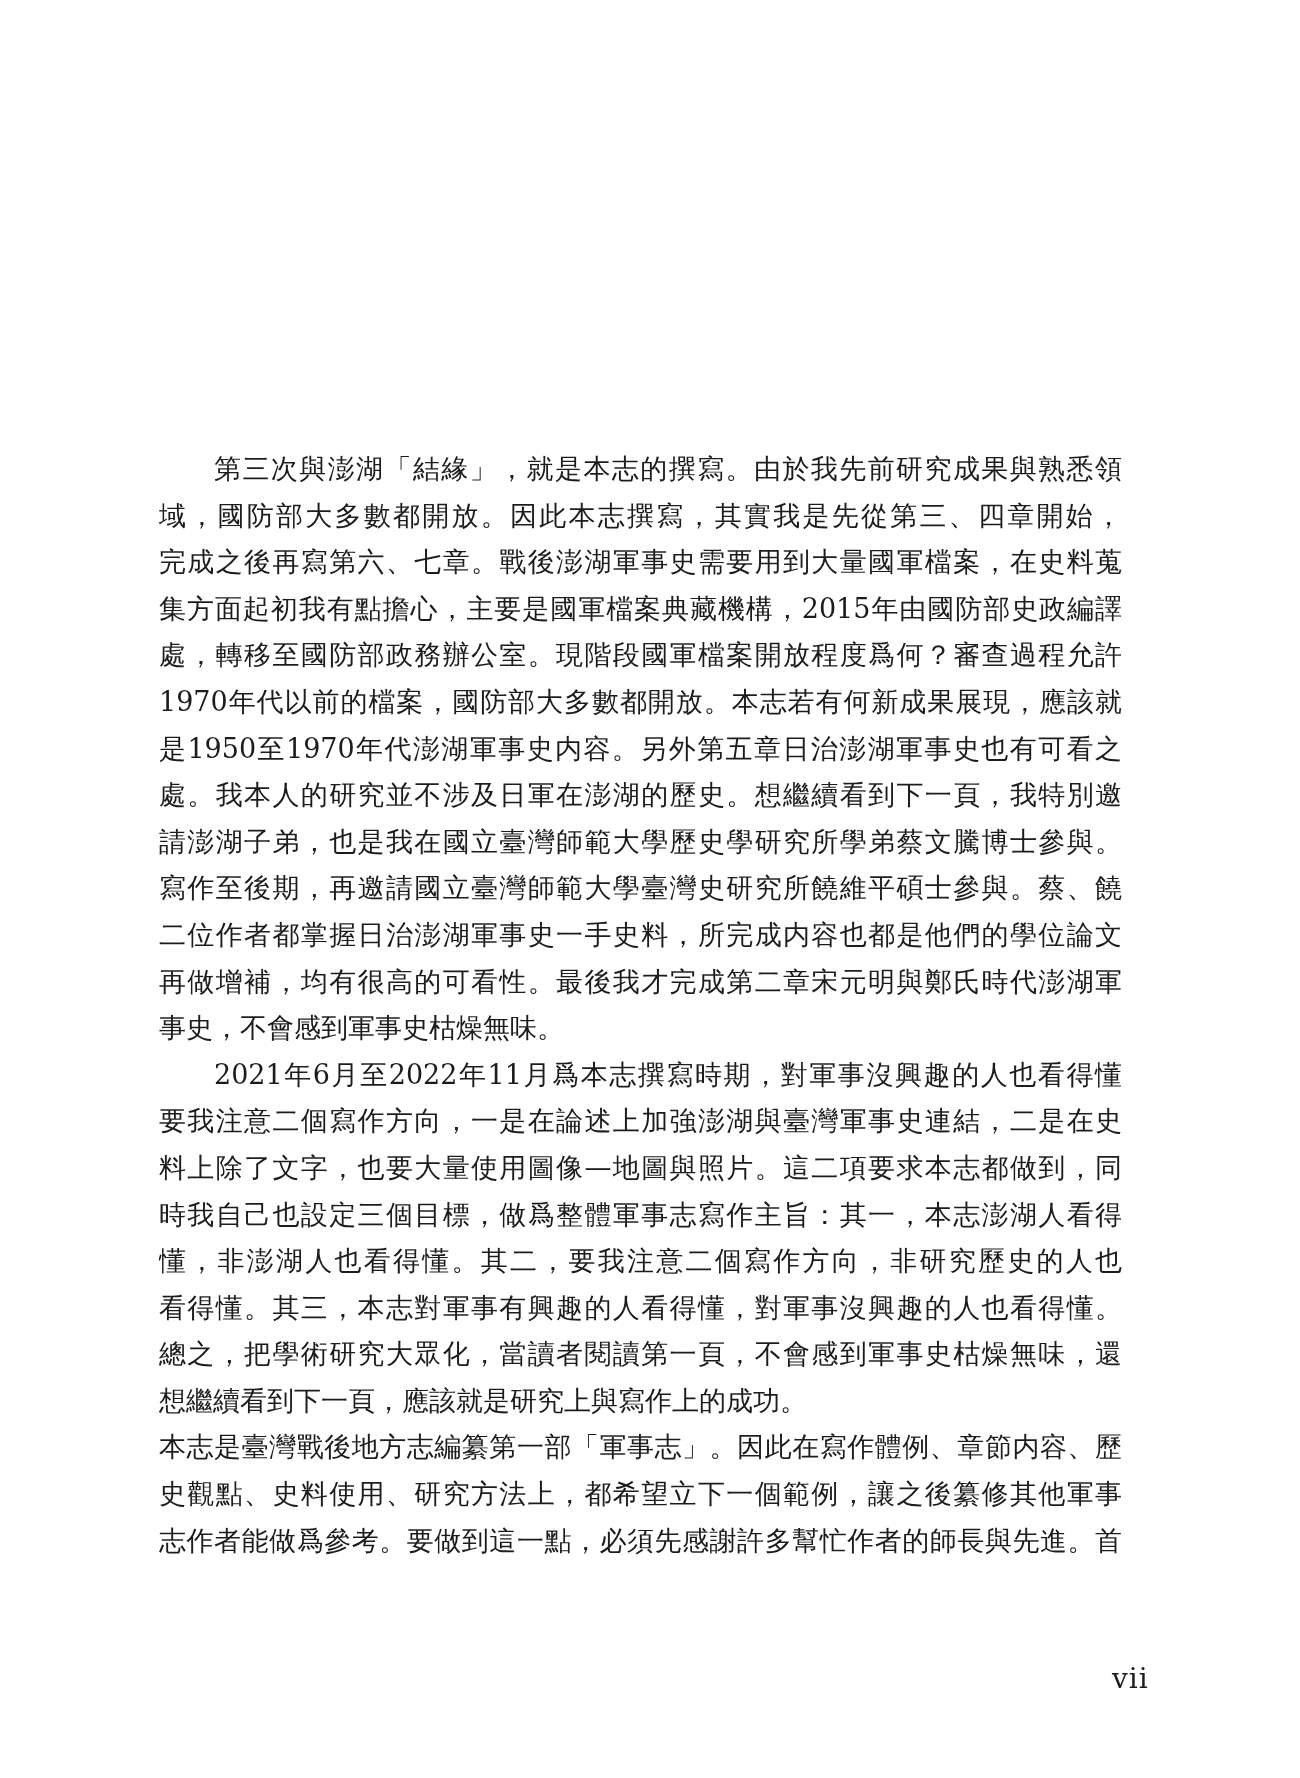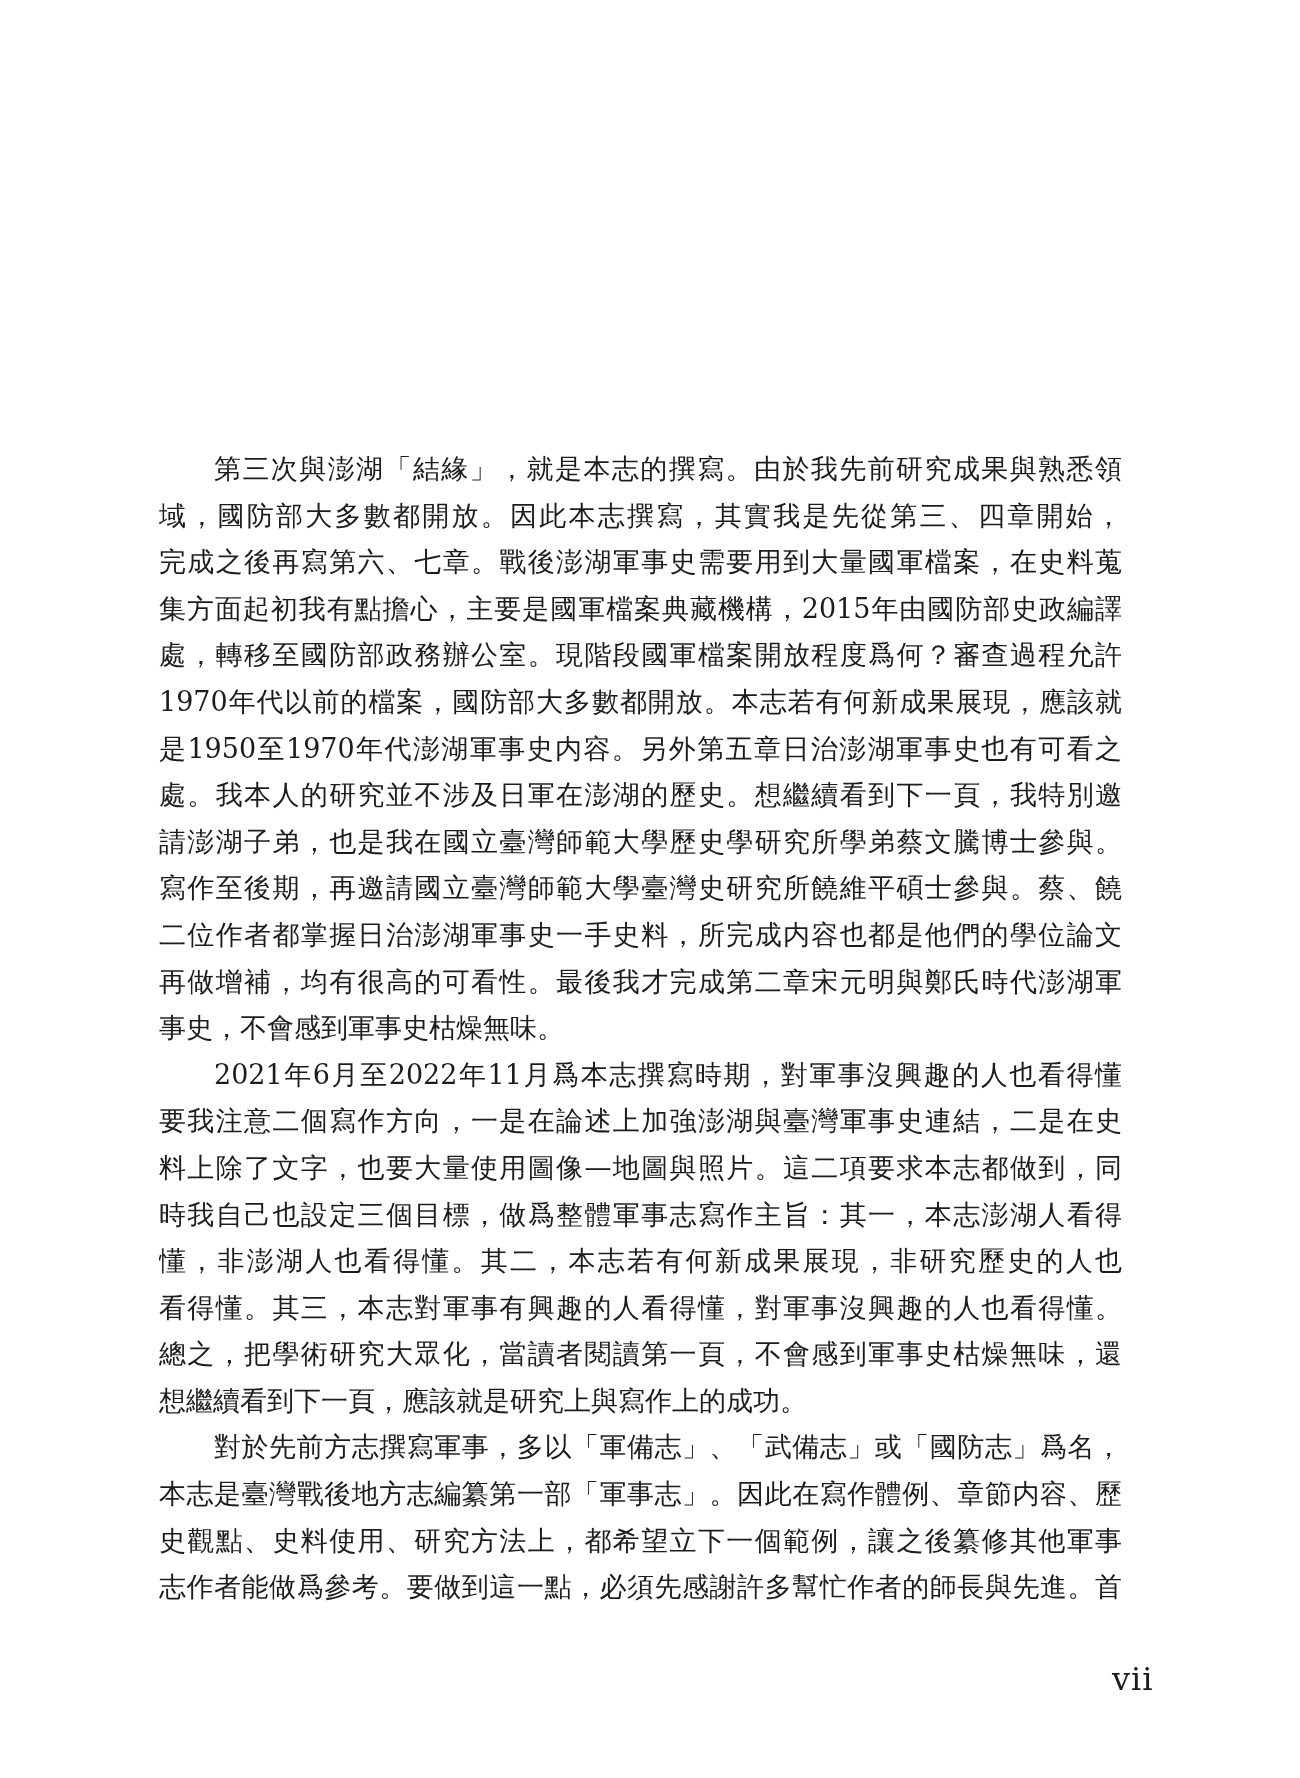--- a/index.html
+++ b/index.html
@@ -31,21 +31,21 @@
     text-align-last: justify;
     text-justify: inter-character;
     overflow: hidden;
   }
   .line.first { padding-left: 55px; }
   .line.last  { text-align-last: left; }
   .page-number {
     position: absolute;
     left: 1112px;
     top: 1662px;
-    font-size: 32px;
+    font-size: 28px;
     line-height: 34px;
     color: #1c1c1c;
     letter-spacing: 1px;
   }
 </style>
 </head>
 <body>
 
 <div class="page">
 
@@ -65,28 +65,27 @@
       <div class="line">二位作者都掌握日治澎湖軍事史一手史料，所完成内容也都是他們的學位論文</div>
       <div class="line">再做增補，均有很高的可看性。最後我才完成第二章宋元明與鄭氏時代澎湖軍</div>
       <div class="line last">事史，不會感到軍事史枯燥無味。</div>
     </div>
 
     <div class="para">
       <div class="line first">2021年6月至2022年11月爲本志撰寫時期，對軍事沒興趣的人也看得懂</div>
       <div class="line">要我注意二個寫作方向，一是在論述上加強澎湖與臺灣軍事史連結，二是在史</div>
       <div class="line">料上除了文字，也要大量使用圖像—地圖與照片。這二項要求本志都做到，同</div>
       <div class="line">時我自己也設定三個目標，做爲整體軍事志寫作主旨：其一，本志澎湖人看得</div>
-      <div class="line">懂，非澎湖人也看得懂。其二，本志若有何新成果展現，非研究歷史的人也</div>
+      <div class="line">懂，非澎湖人也看得懂。其二，要我注意二個寫作方向，非研究歷史的人也</div>
       <div class="line">看得懂。其三，本志對軍事有興趣的人看得懂，對軍事沒興趣的人也看得懂。</div>
       <div class="line">總之，把學術研究大眾化，當讀者閱讀第一頁，不會感到軍事史枯燥無味，還</div>
       <div class="line last">想繼續看到下一頁，應該就是研究上與寫作上的成功。</div>
     </div>
 
     <div class="para">
-      <div class="line first">對於先前方志撰寫軍事，多以「軍備志」、「武備志」或「國防志」爲名，</div>
       <div class="line">本志是臺灣戰後地方志編纂第一部「軍事志」。因此在寫作體例、章節内容、歷</div>
       <div class="line">史觀點、史料使用、研究方法上，都希望立下一個範例，讓之後纂修其他軍事</div>
       <div class="line">志作者能做爲參考。要做到這一點，必須先感謝許多幫忙作者的師長與先進。首</div>
     </div>
 
   </div>
 
   <div class="page-number">vii</div>
 
 </div>

